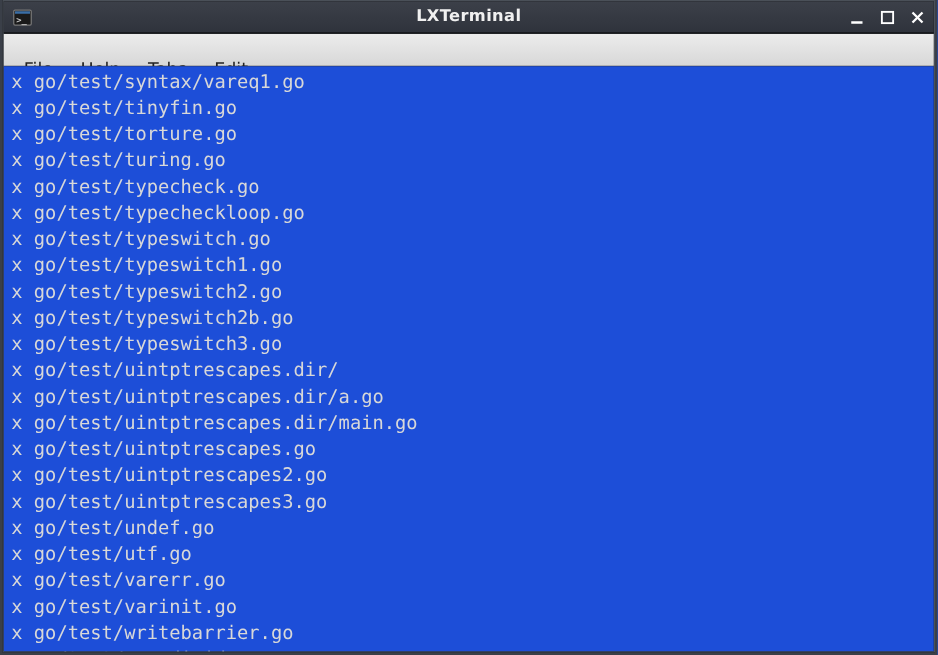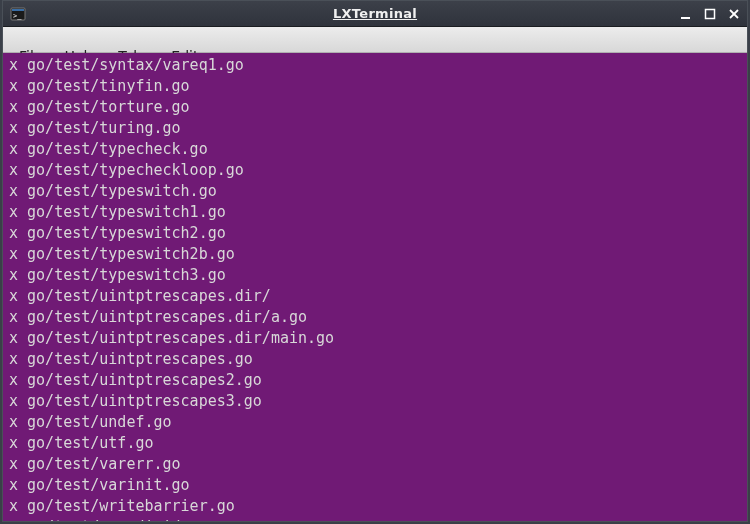--- a/index.html
+++ b/index.html
@@ -42,21 +42,20 @@
       display: flex;
       align-items: center;
       justify-content: center;
     }
     .titlebar-title {
       position: absolute;
       left: 50%;
       transform: translateX(-50%);
       color: #f0f0f0;
       letter-spacing: 0.3px;
-      text-decoration: underline;
     }
     .titlebar-controls {
       position: absolute;
       right: 4px;
       top: 0;
       height: 100%;
       display: flex;
       align-items: center;
       gap: 6px;
     }
@@ -81,21 +80,21 @@
       color: #222;
       border-bottom: 1px solid #b0b0b0;
     }
     .menu-item {
       padding: 2px 10px;
       cursor: pointer;
       margin-top: 32px;
     }
     .terminal-body {
       flex: 1;
-      background: #701a75;
+      background: #1d4ed8;
       color: #d8d8d8;
       font-family: "DejaVu Sans Mono", "Liberation Mono", "Courier New", monospace;
       font-size: 15px;
       line-height: 21px;
       padding: 2px 6px;
       white-space: pre;
       overflow: hidden;
     }
     .term-line {
       height: 21px;

